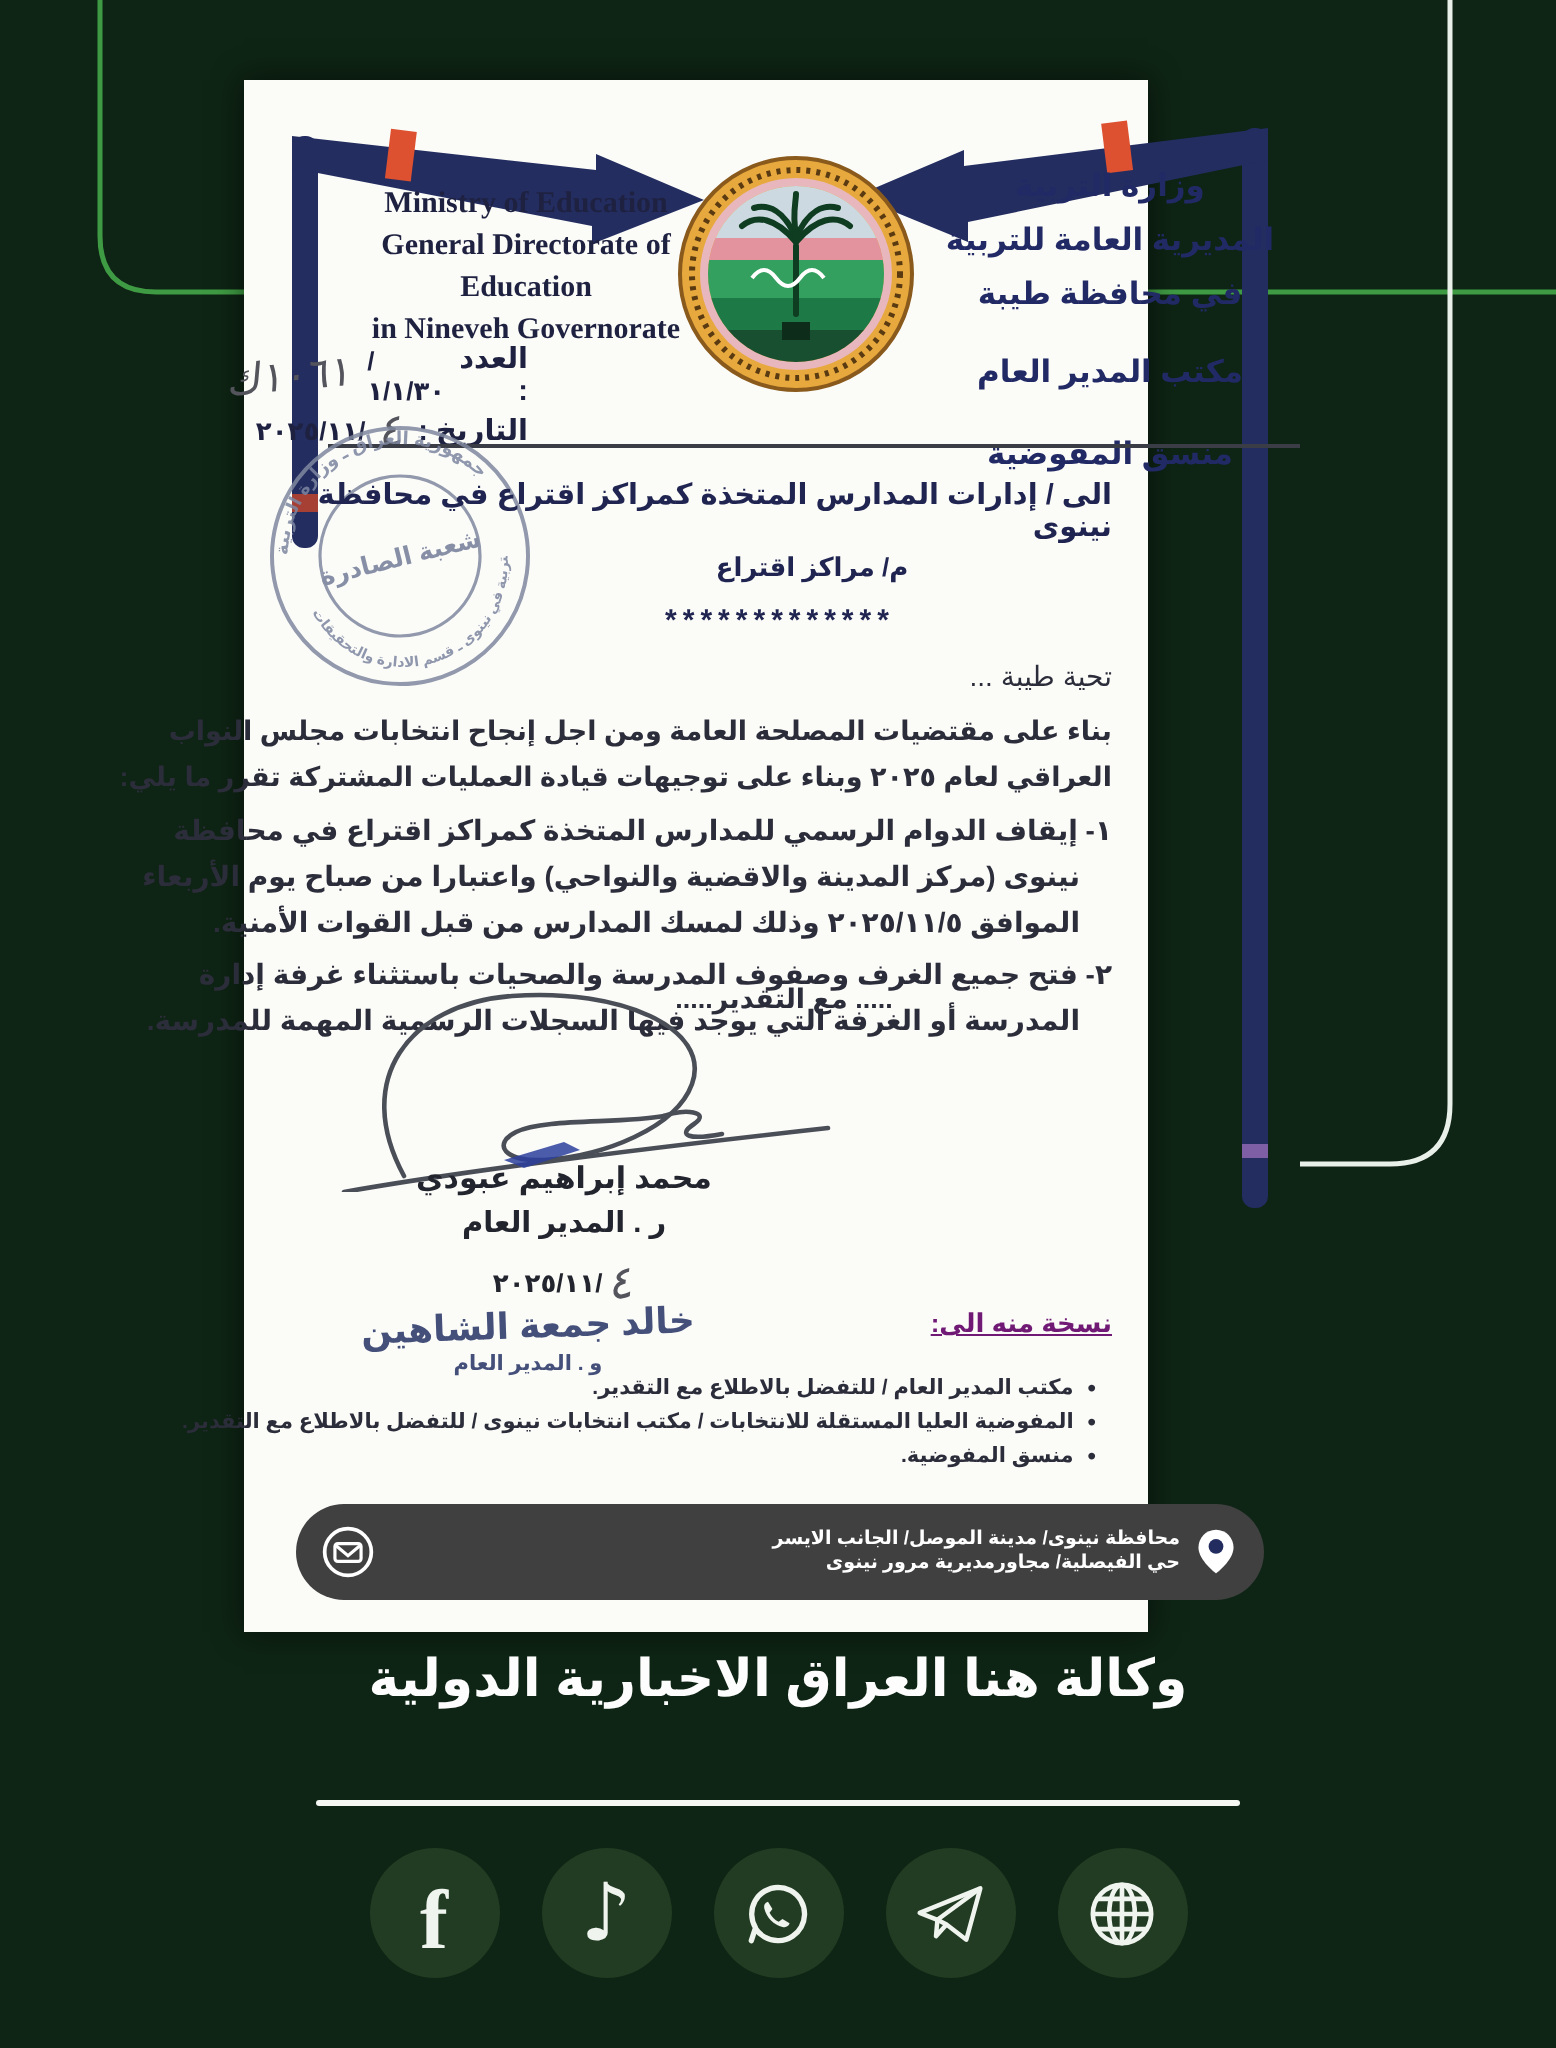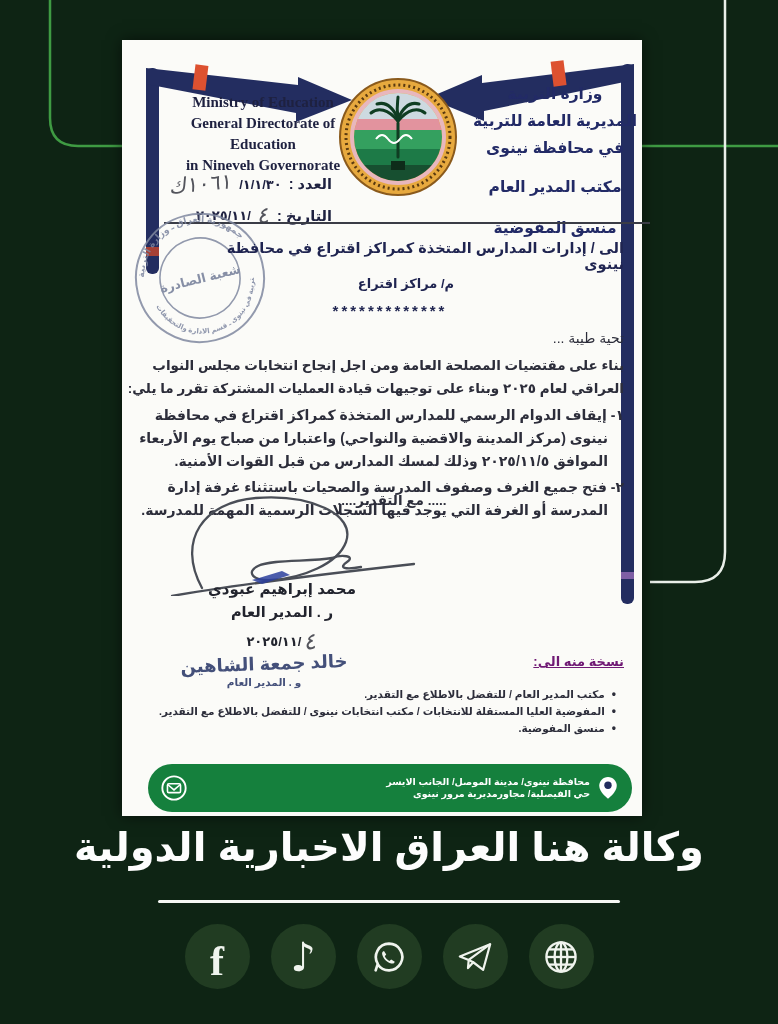--- a/index.html
+++ b/index.html
@@ -2,21 +2,21 @@
 <html><head>
 <meta charset="utf-8">
 <style>
   html,body{margin:0;padding:0;background:#0e2414;}
   .canvas{position:relative;width:778px;height:1024px;background:#0e2414;overflow:hidden;
           font-family:"Liberation Sans","DejaVu Sans",sans-serif;}
   .abs{position:absolute;}
   
   .bg-deco{left:0;top:0;width:778px;height:1024px;pointer-events:none;}
   
-  .paper{left:122px;top:40px;width:520px;height:776px;background:#fbfbf8;
+  .paper{left:122px;top:40px;width:452px;height:776px;background:#fbfbf8;
          box-shadow:0 0 14px rgba(0,0,0,.55);color:#2e3040;}
   
   .hdr-en{left:36px;top:52px;width:210px;text-align:center;
           font-family:"Liberation Serif","DejaVu Serif",serif;font-weight:700;
           font-size:15px;line-height:21px;color:#1e2140;}
   
   .hdr-ar{left:342px;top:40px;width:182px;text-align:center;direction:rtl;
           font-weight:700;font-size:15.5px;color:#222a66;}
   .hdr-ar .l{line-height:27px;}
   .hdr-ar .sp{margin-top:11px;line-height:30px;}
@@ -59,30 +59,30 @@
   .kh-title{left:22px;top:636px;width:240px;text-align:center;font-weight:700;
             font-size:10.5px;color:#44507a;}
   
   .copies-h{right:18px;top:614px;width:220px;text-align:right;font-weight:700;
             font-size:13px;color:#701a75;text-decoration:underline;}
   .copies{right:26px;top:646px;width:472px;}
   .copy-row{direction:rtl;display:flex;gap:7px;align-items:flex-start;
             font-weight:700;font-size:10.5px;line-height:17px;color:#2c2d3a;}
   .copy-row .dot{font-size:12px;line-height:17px;}
   
-  .pill{left:26px;top:712px;width:484px;height:48px;background:#15803d;border-radius:25px;
+  .pill{left:26px;top:712px;width:484px;height:48px;background:#404040;border-radius:25px;
         display:flex;direction:rtl;align-items:center;justify-content:space-between;
-        padding:0 12px;box-sizing:border-box;color:#fff;margin-top:12px;}
+        padding:0 12px;box-sizing:border-box;color:#fff;}
   .loc-group{display:flex;direction:rtl;align-items:center;gap:6px;}
   .addr{text-align:right;font-weight:600;font-size:9.5px;line-height:12.5px;}
   .mail-group{display:flex;direction:ltr;align-items:center;gap:8px;}
   .mail-text{font-weight:700;font-size:14.5px;letter-spacing:.2px;}
   
   .agency{left:0;top:824px;width:778px;text-align:center;direction:rtl;
-          font-weight:700;font-size:40px;color:#fdfdfd;letter-spacing:-1px;}
+          font-weight:700;font-size:26px;color:#fdfdfd;letter-spacing:-1px;}
   .divider{left:158px;top:900px;width:462px;height:3px;background:#f6f8f4;border-radius:2px;}
   .social{left:0;top:924px;width:778px;display:flex;justify-content:center;gap:21px;}
   .sbtn{width:65px;height:65px;border-radius:50%;background:#213c22;display:flex;
         align-items:center;justify-content:center;cursor:pointer;}
   .fb{color:#f0f4ee;font-weight:700;font-size:42px;font-family:"Liberation Serif","DejaVu Serif",serif;
       line-height:1;margin-top:8px;}
   .tiktok{color:#f0f4ee;font-size:40px;line-height:1;font-family:"DejaVu Sans",sans-serif;}
 </style>
 </head>
 <body>
@@ -135,21 +135,21 @@
 
     <div class="abs hdr-en">
       <div>Ministry of Education</div>
       <div>General Directorate of Education</div>
       <div>in Nineveh Governorate</div>
     </div>
 
     <div class="abs hdr-ar">
       <div class="l">وزارة التربية</div>
       <div class="l">المديرية العامة للتربية</div>
-      <div class="l">في محافظة نينوى</div>
+      <div class="l">في محافظة طيبة</div>
       <div class="l sp">مكتب المدير العام</div>
       <div class="l sp">منسق المفوضية</div>
     </div>
 
     <div class="abs numrow" style="right:310px;top:132px;">
       <span>العدد :</span>
       <span class="num-print">/١/١/٣٠</span>
       <span class="hand">١٠٦١ك</span>
     </div>
     <div class="abs numrow" style="right:310px;top:162px;">

